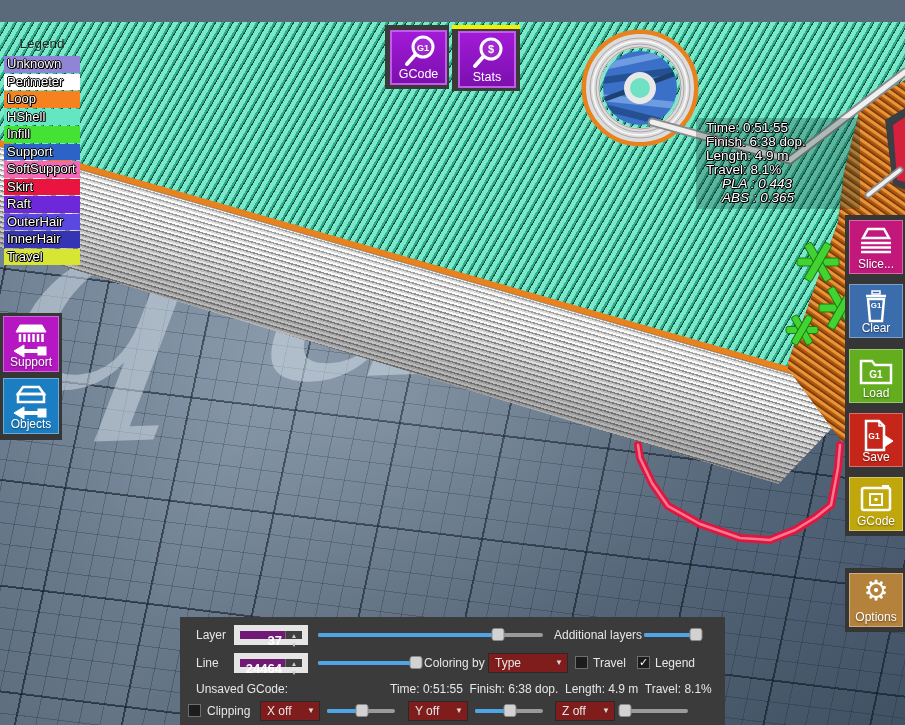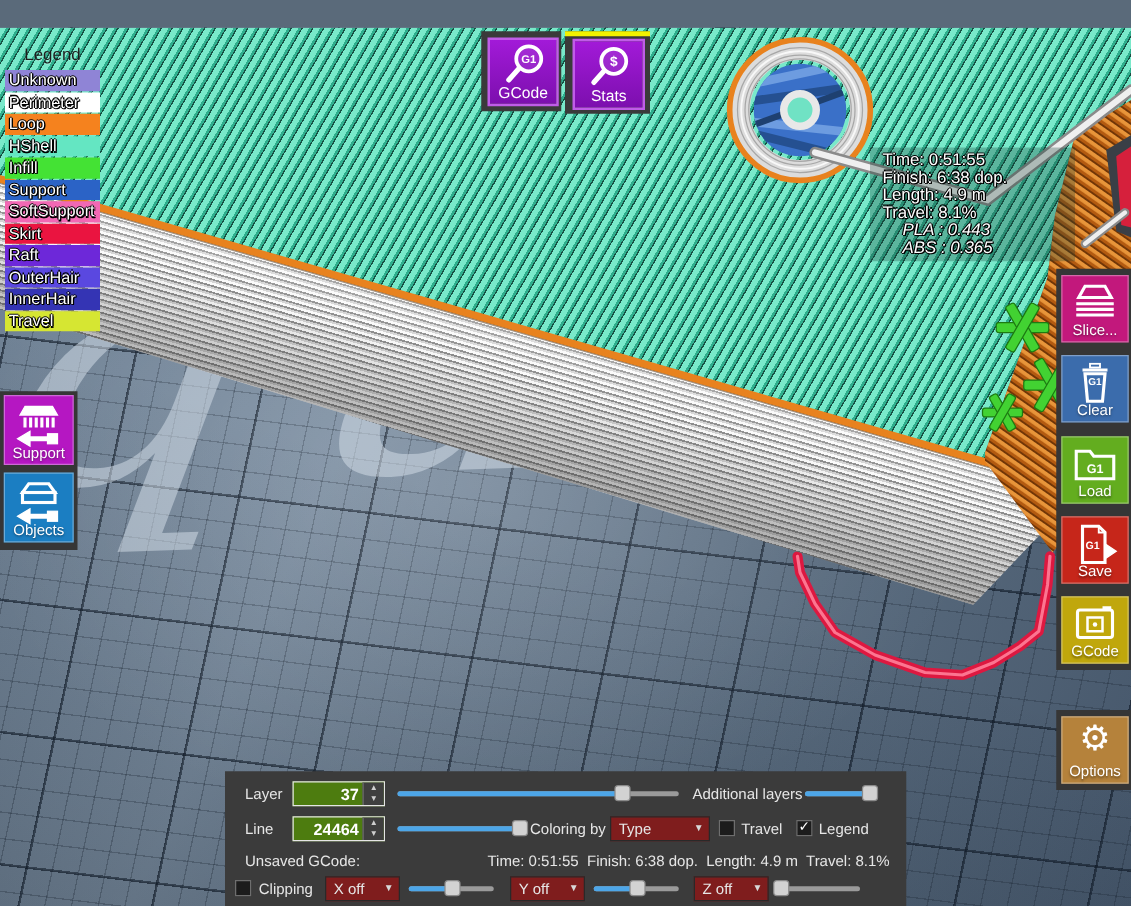--- a/index.html
+++ b/index.html
@@ -64,21 +64,21 @@
   .topframe{position:absolute;background:#3a3a3a;}
   .magbtn{position:absolute;border:2px solid #c05ce8;box-sizing:border-box;color:#fff;cursor:pointer;
     background:linear-gradient(#a21ad8,#7c0fae);}
   .magbtn .lbl{position:absolute;left:0;right:0;bottom:2px;text-align:center;font-size:12.5px;}
   .yellowbar{position:absolute;background:#f2f200;}
   
   .panel{position:absolute;left:180px;top:595px;width:545px;height:108px;background:#3b3b3b;
     font-size:12px;color:#e6e6e6;}
   .panel .row{position:absolute;left:0;right:0;height:20px;}
   .pl{position:absolute;line-height:20px;}
-  .spinner{position:absolute;width:74px;height:20px;background:#4d7c0f;border:1px solid #e5e5e5;box-sizing:border-box;}
+  .spinner{position:absolute;width:74px;height:20px;background:#701a75;border:6px solid #e5e5e5;box-sizing:border-box;}
   .spinner .val{position:absolute;right:20px;top:2px;font-size:13px;font-weight:bold;color:#fff;}
   .spinner .steps{position:absolute;right:0;top:0;width:16px;height:100%;background:#3f3f3f;border-left:1px solid #6e6e6e;}
   .spinner .steps span{display:block;height:9px;font-size:6.5px;line-height:9px;text-align:center;color:#cfcfcf;cursor:pointer;}
   .slider{position:absolute;height:20px;}
   .slider .track{position:absolute;left:0;right:0;top:8px;height:4px;background:#9a9a9a;border-radius:2px;}
   .slider .fill{position:absolute;left:0;top:8px;height:4px;background:#4da6e8;border-radius:2px;}
   .slider .handle{position:absolute;top:3px;width:13px;height:13px;background:#d2d2d2;border:1px solid #8a8a8a;
     border-radius:3px;box-sizing:border-box;transform:translateX(-50%);cursor:pointer;}
   .dd{position:absolute;height:20px;background:#7f1d1d;border:1px solid #292929;box-sizing:border-box;cursor:pointer;}
   .dd .dtxt{position:absolute;left:6px;top:2px;font-size:12px;}

